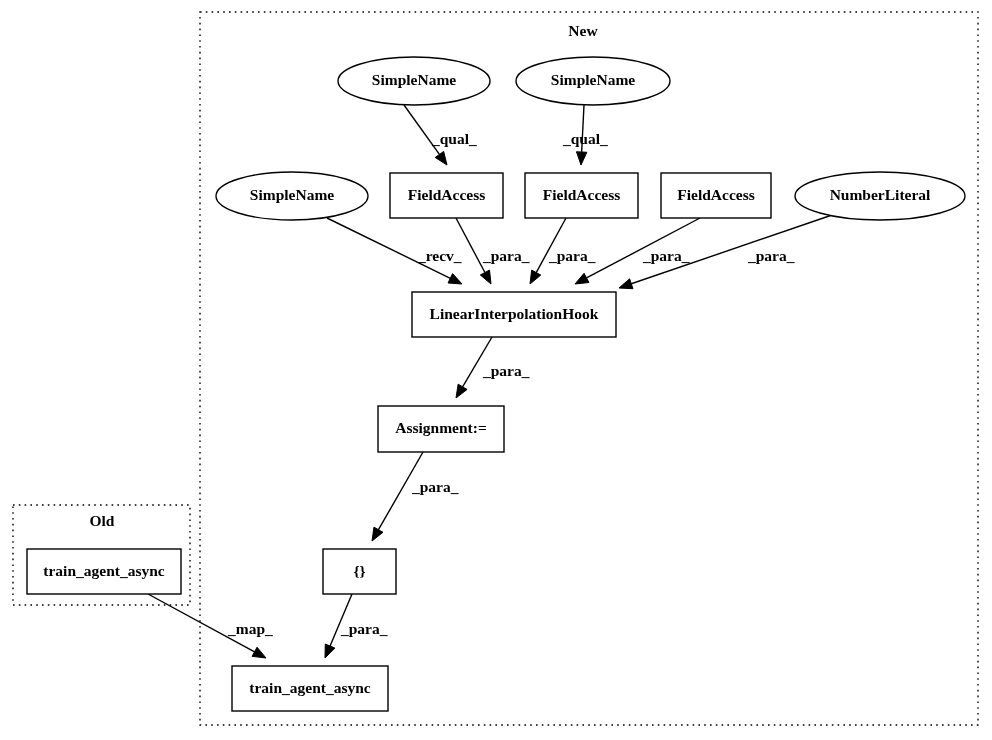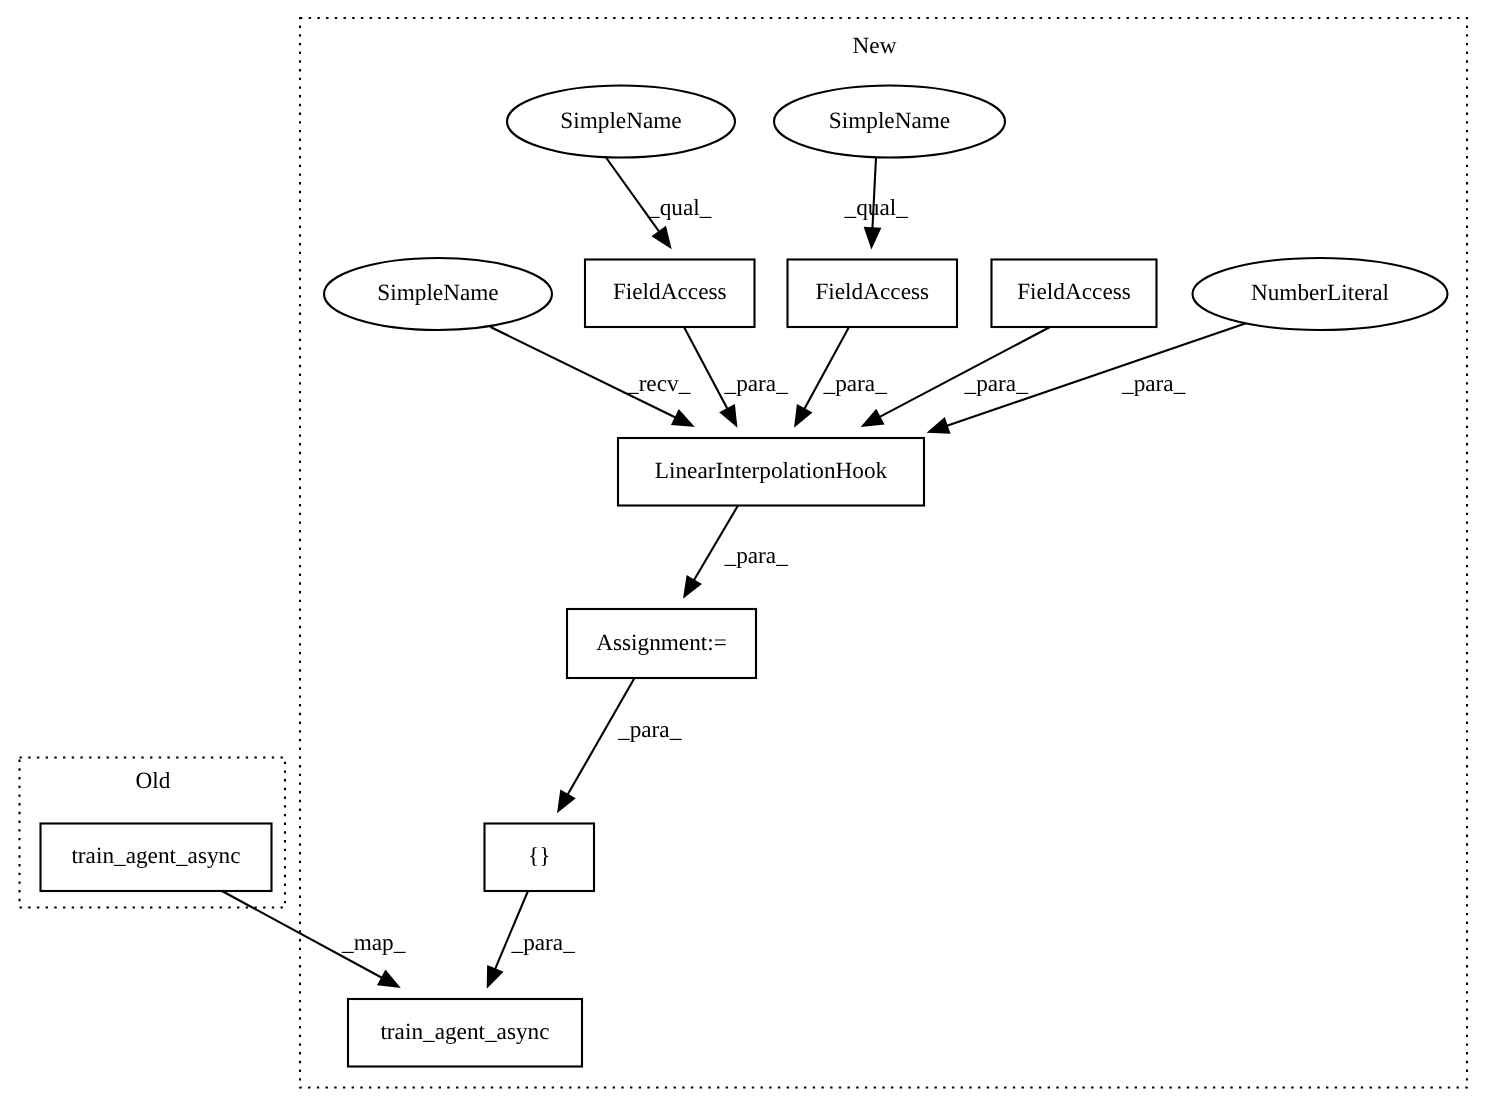--- a/index.html
+++ b/index.html
@@ -7,20 +7,21 @@
     padding: 0;
     background: #ffffff;
   }
   #canvas {
     position: relative;
     width: 992px;
     height: 740px;
     background: #ffffff;
     font-family: "Liberation Serif", "DejaVu Serif", serif;
     overflow: hidden;
+    font-weight: bold;
   }
   svg.graph {
     position: absolute;
     left: 0;
     top: 0;
     width: 992px;
     height: 740px;
   }
   .node-shape {
     fill: #ffffff;

